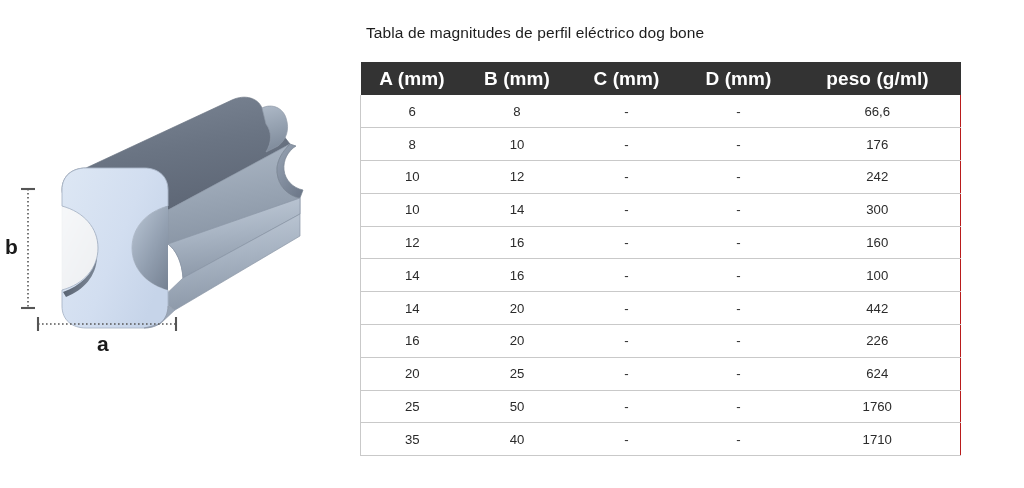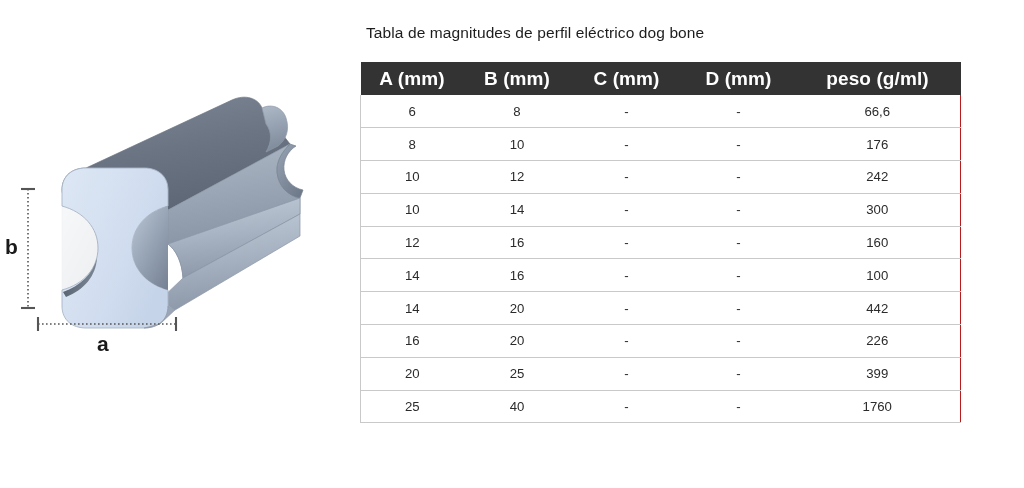--- a/index.html
+++ b/index.html
@@ -321,26 +321,33 @@
             <td>20</td>
             <td>-</td>
             <td>-</td>
             <td>226</td>
           </tr>
           <tr>
             <td>20</td>
             <td>25</td>
             <td>-</td>
             <td>-</td>
-            <td>399</td>
+            <td>624</td>
           </tr>
           <tr>
             <td>25</td>
+            <td>50</td>
+            <td>-</td>
+            <td>-</td>
+            <td>1760</td>
+          </tr>
+          <tr>
+            <td>35</td>
             <td>40</td>
             <td>-</td>
             <td>-</td>
-            <td>1760</td>
+            <td>1710</td>
           </tr>
         </tbody>
     </table>
   </div>
 
 </div>
 
 </body></html>

